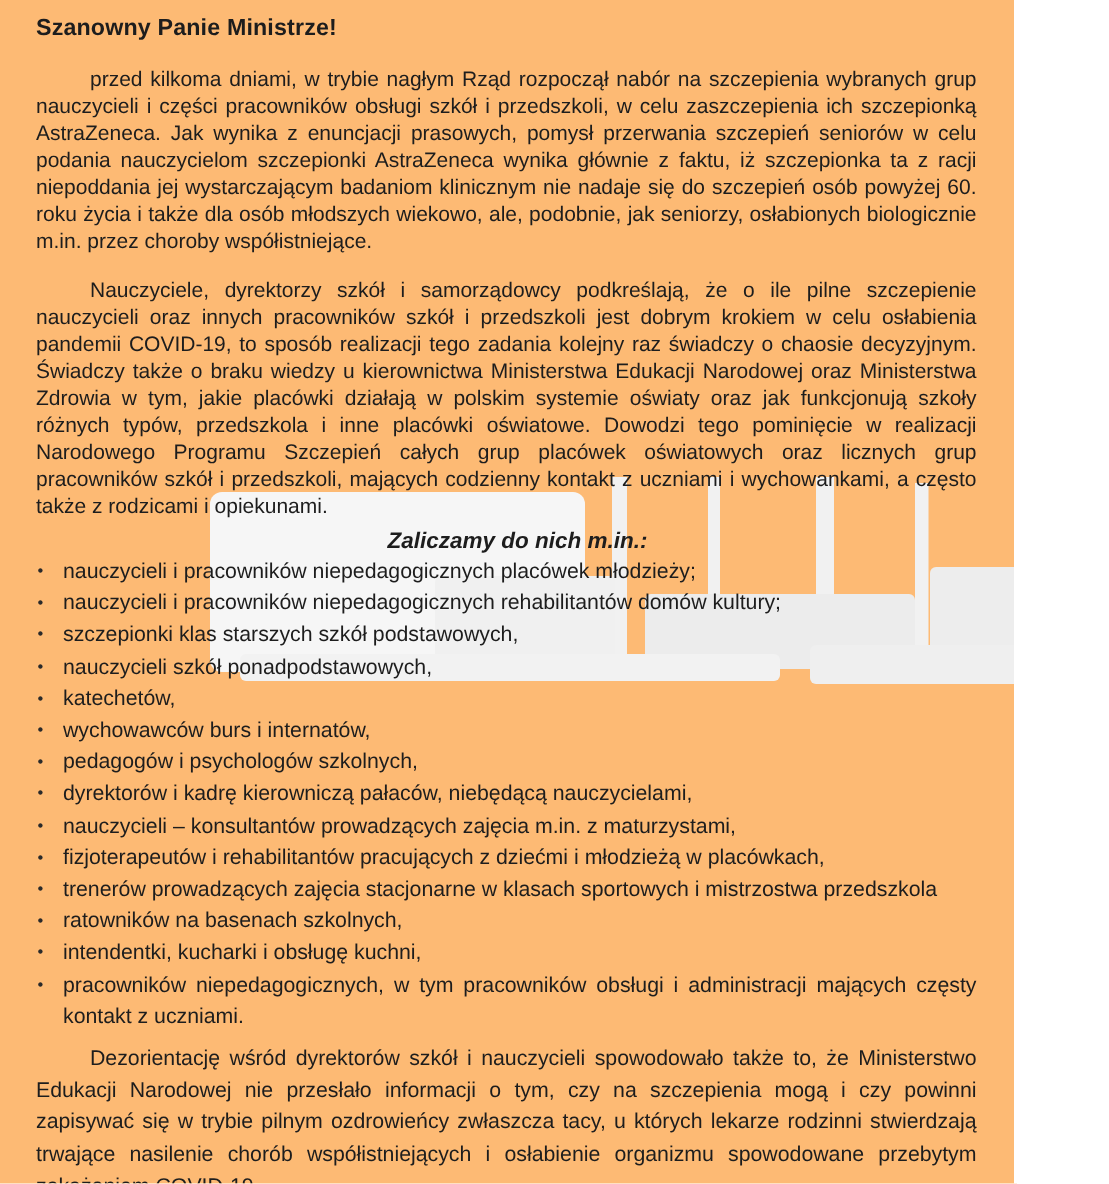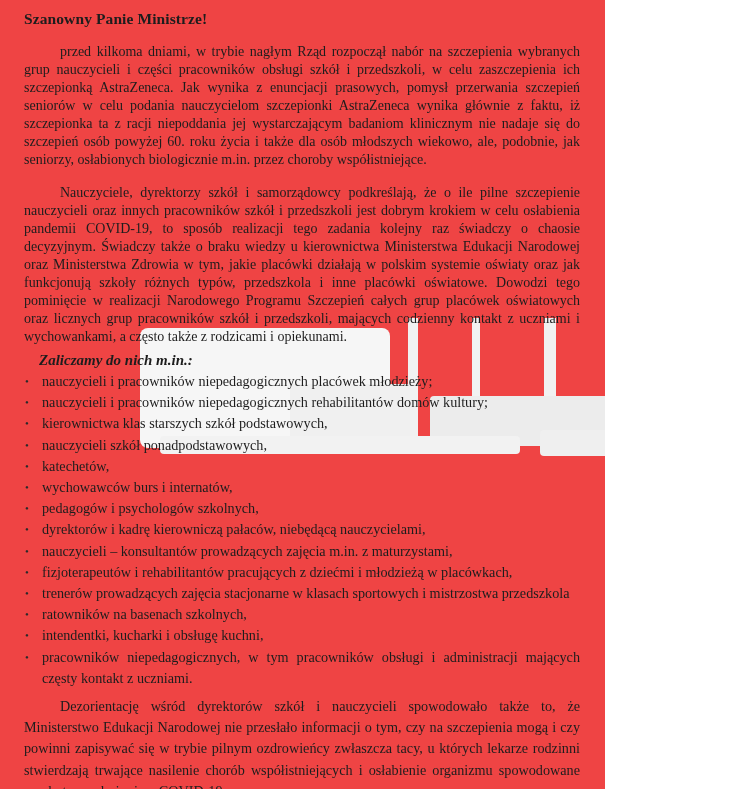--- a/index.html
+++ b/index.html
@@ -2,25 +2,25 @@
 <html lang="pl"><head>
 <meta charset="utf-8">
 <style>
   html, body {
     margin: 0;
     padding: 0;
     background: #ffffff;
   }
   .page {
     position: relative;
-    width: 605px;
+    width: 676px;
     height: 789px;
-    background: #ef4444;
+    background: #fdba74;
     overflow: hidden;
-    font-family: Liberation Serif, serif;
+    font-family: Liberation Sans, sans-serif;
     color: #1d1d1d;
   }
   
   .watermark {
     position: absolute;
     left: 140px;
     top: 318px;
     width: 599px;
     height: 160px;
     z-index: 0;
@@ -60,20 +60,21 @@
     text-indent: 36px;
     margin: 15px 0 6px 0;
     hyphens: auto;
   }
   .list-heading {
     font-size: 15px;
     font-weight: bold;
     font-style: italic;
     margin: 4px 0 2px 0;
     padding-left: 15px;
+    text-align: center;
   }
   ul.items {
     list-style: none;
     margin: 0 0 7px 0;
     padding: 0;
   }
   ul.items li {
     display: flex;
     font-size: 14.2px;
     line-height: 21.2px;
@@ -131,21 +132,21 @@
       <li>
         <span class="marker">•</span>
         <span class="item-text">nauczycieli i pracowników niepedagogicznych placówek młodzieży;</span>
       </li>
       <li>
         <span class="marker">•</span>
         <span class="item-text">nauczycieli i pracowników niepedagogicznych rehabilitantów domów kultury;</span>
       </li>
       <li>
         <span class="marker">•</span>
-        <span class="item-text">kierownictwa klas starszych szkół podstawowych,</span>
+        <span class="item-text">szczepionki klas starszych szkół podstawowych,</span>
       </li>
       <li>
         <span class="marker">•</span>
         <span class="item-text">nauczycieli szkół ponadpodstawowych,</span>
       </li>
       <li>
         <span class="marker">•</span>
         <span class="item-text">katechetów,</span>
       </li>
       <li>

